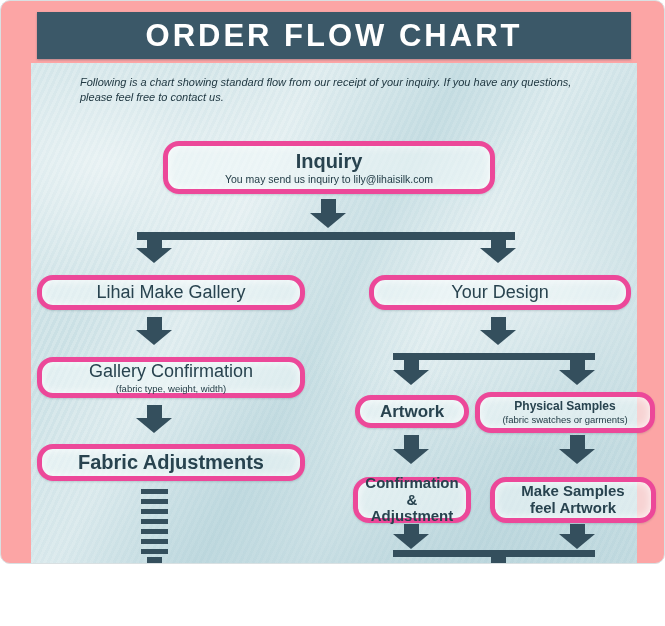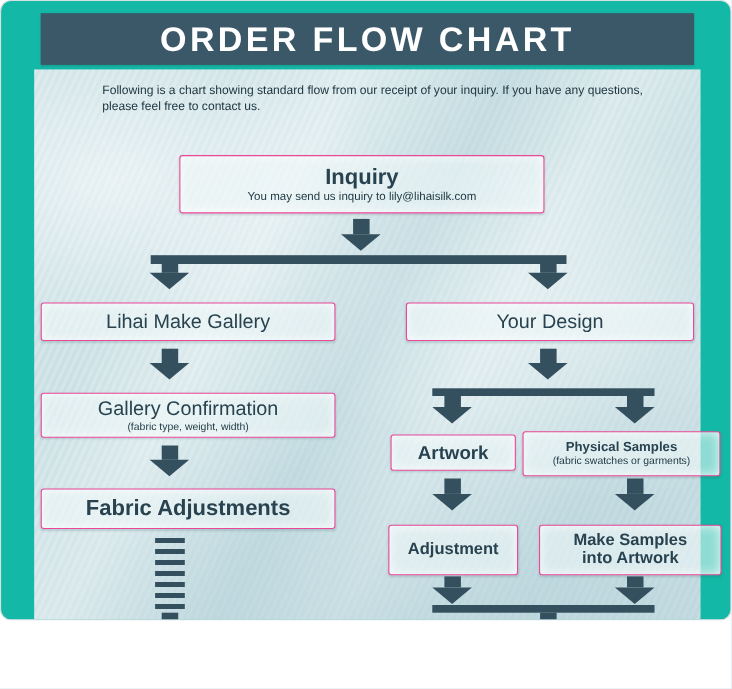--- a/index.html
+++ b/index.html
@@ -1,18 +1,18 @@
 <!DOCTYPE html>
 <html><head>
 <meta charset="utf-8">
 <style>
   * { margin:0; padding:0; box-sizing:border-box; }
   body { background:#ffffff; font-family:"Liberation Sans", sans-serif; }
   .page {
-    position:relative; width:665px; height:564px; background:#14b8a6;
+    position:relative; width:665px; height:564px; background:#fca5a5;
     border:1px solid #d9e0e2; border-radius:10px; overflow:hidden;
   }
   .header-bar {
     position:absolute; left:36px; top:11px; width:594px; height:47px;
     background:#3b5868; display:flex; align-items:center; justify-content:center;
     box-shadow:0 1px 2px rgba(40,70,85,0.35);
   }
   .header-title { color:#ffffff; font-size:31px; font-weight:700; letter-spacing:3px; }
   .canvas {
     position:absolute; left:30px; top:62px; width:606px; height:564px;
@@ -23,28 +23,28 @@
       radial-gradient(ellipse 600px 400px at 50% 95%, rgba(168,202,211,0.45), rgba(255,255,255,0) 60%),
       linear-gradient(118deg, rgba(255,255,255,0) 20%, rgba(255,255,255,0.35) 32%, rgba(183,212,219,0.40) 48%, rgba(255,255,255,0.25) 60%, rgba(173,205,213,0.35) 78%),
       repeating-linear-gradient(115deg, rgba(255,255,255,0.10) 0 3px, rgba(150,190,200,0.08) 3px 6px);
     border-radius:0 0 10px 10px;
   }
   .footer-bar {
     position:absolute; left:30px; top:600px; width:606px; height:26px;
     background:#3b5868; border-radius:0 0 10px 10px;
   }
   .intro {
-    position:absolute; left:92px; top:74px; width:500px;
-    font-size:11px; line-height:15px; color:#203842;
+    position:absolute; left:79px; top:74px; width:500px;
+    font-size:11px; line-height:15px; color:#203842;font-style:italic;
   }
   .box {
     position:absolute; display:flex; flex-direction:column; align-items:center; justify-content:center;
     text-align:center; color:#28434f;
     background:rgba(242,249,250,0.55);
-    border:1px solid #ec4899; border-radius:3px;
+    border:5px solid #ec4899; border-radius:16px;
     box-shadow:0 1px 2px rgba(40,70,80,0.18), inset 0 0 10px rgba(255,255,255,0.85);
   }
   .title { line-height:1.12; }
   .sub   { font-size:10.5px; font-weight:400; color:#1d3741; margin-top:1px; }
   .sub-s { font-size:9.5px; }
   .t20 { font-size:20px; } .t18 { font-size:18px; } .t17 { font-size:17px; }
   .t16 { font-size:12px; } .t15 { font-size:15px; }
   .w4 { font-weight:400; } .w7 { font-weight:700; }
   .varrow { position:absolute; width:36px; display:flex; flex-direction:column; align-items:center; }
   .varrow .shaft { width:15px; height:var(--s,14px); background:#344f5d; }
@@ -151,26 +151,27 @@
   <div class="varrow" style="left:392px; top:434px; --s:14px;">
     <div class="shaft"></div>
     <div class="head"></div>
   </div>
   <div class="varrow" style="left:558px; top:434px; --s:14px;">
     <div class="shaft"></div>
     <div class="head"></div>
   </div>
 
   <div class="box" style="left:352px; top:476px; width:118px; height:46px;">
+    <div class="title t15 w7">Confirmation &amp;</div>
     <div class="title t15 w7">Adjustment</div>
   </div>
 
   <div class="box" style="left:489px; top:476px; width:166px; height:46px;">
     <div class="title t15 w7">Make Samples</div>
-    <div class="title t15 w7">into Artwork</div>
+    <div class="title t15 w7">feel Artwork</div>
   </div>
 
   <div class="varrow" style="left:392px; top:523px; --s:10px;">
     <div class="shaft"></div>
     <div class="head"></div>
   </div>
   <div class="varrow" style="left:558px; top:523px; --s:10px;">
     <div class="shaft"></div>
     <div class="head"></div>
   </div>

